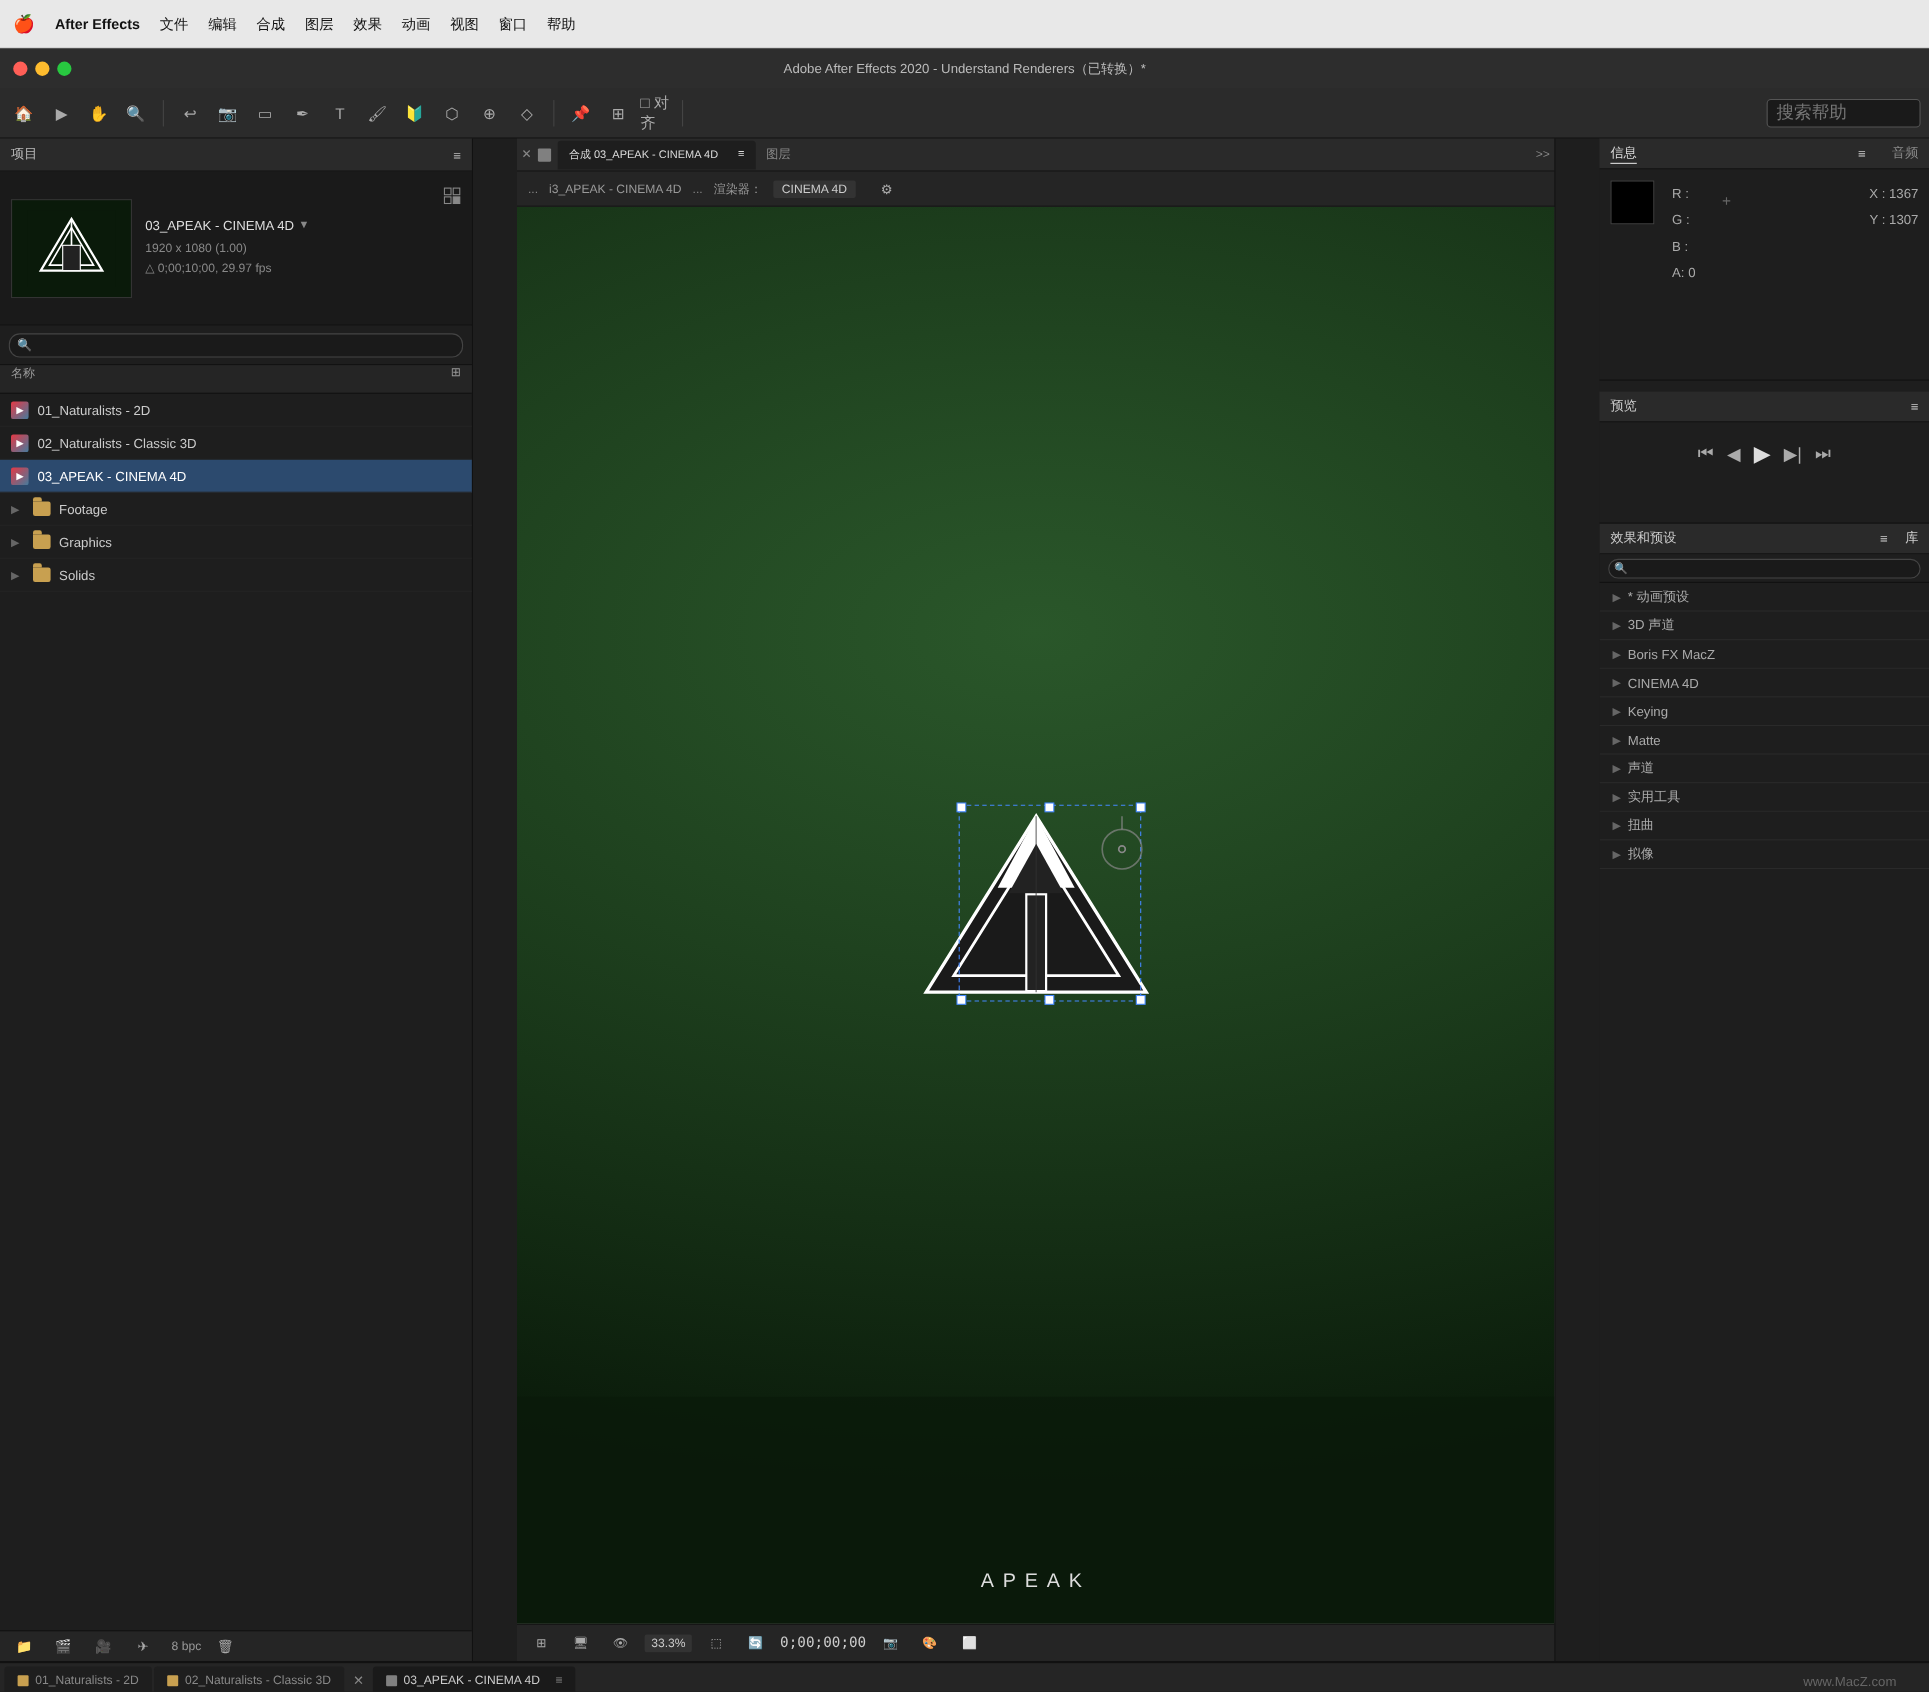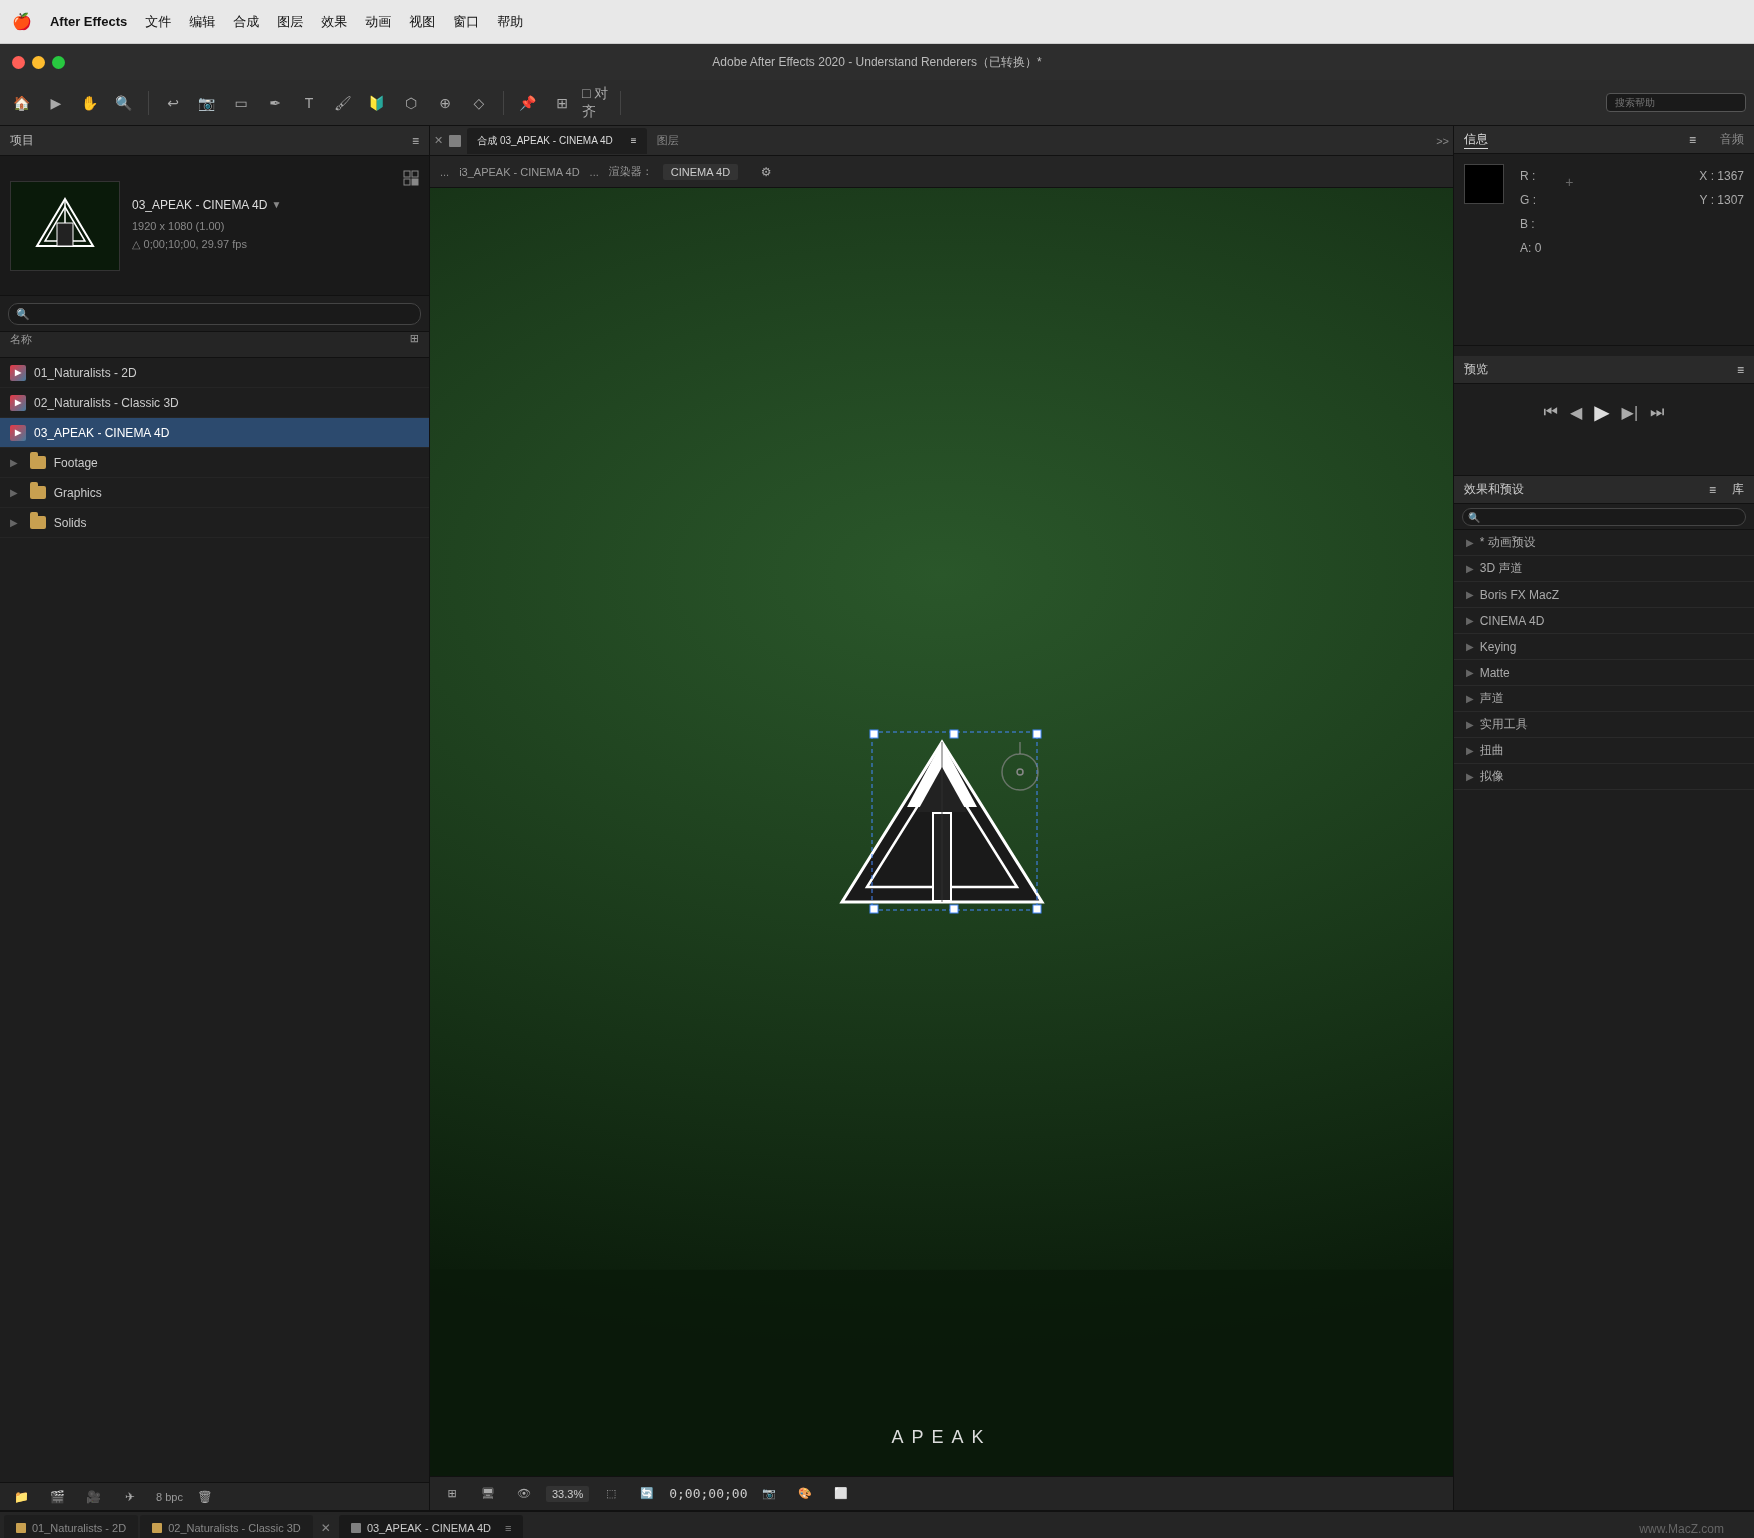--- a/index.html
+++ b/index.html
@@ -85,29 +85,30 @@
       border-radius: 3px;
     }
     .toolbar-divider { width: 1px; height: 24px; background: #444; margin: 0 4px; }
     .toolbar-search {
       margin-left: auto;
       background: #1a1a1a;
       border: 1px solid #555;
       border-radius: 4px;
       padding: 3px 8px;
       color: #ccc;
-      font-size: 10px;
+      font-size: 16px;
       width: 140px;
     }
 
     
     .main-layout {
       display: flex;
       width: 100%;
       height: calc(100% - 44px - 36px - 46px - 28px);
+      gap: 40px;
     }
 
     
     .left-panel {
       width: 430px;
       min-width: 430px;
       background: #1e1e1e;
       border-right: 1px solid #111;
       display: flex;
       flex-direction: column;

